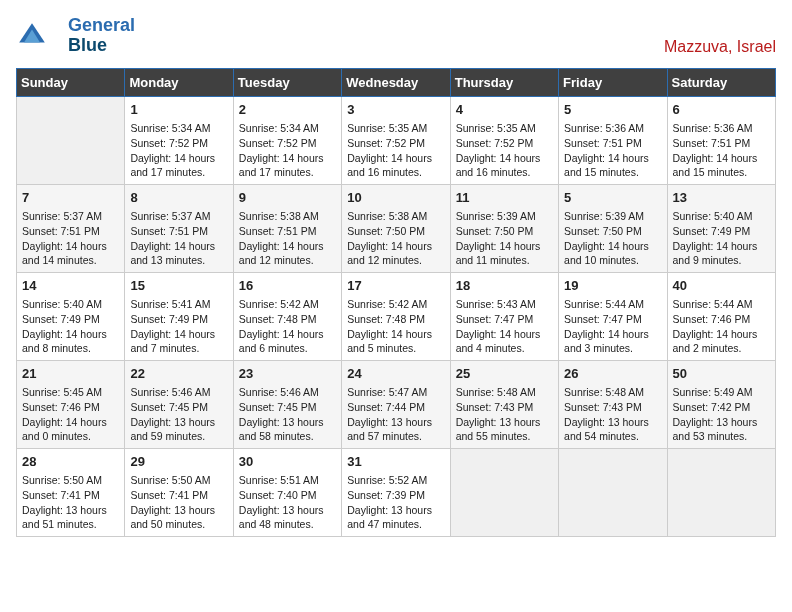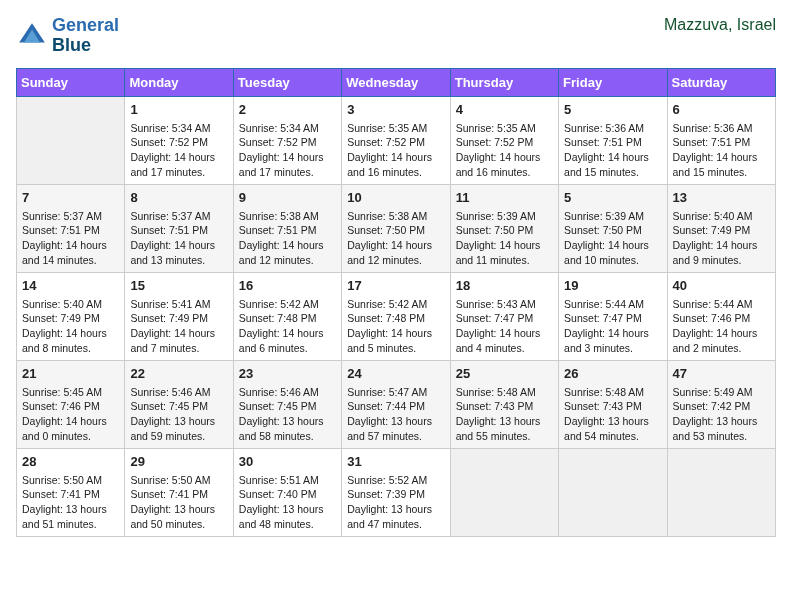--- a/index.html
+++ b/index.html
@@ -12,21 +12,21 @@
     }
     .header {
       display: flex;
       justify-content: space-between;
       align-items: flex-start;
       margin-bottom: 12px;
     }
     .logo {
       display: flex;
       align-items: center;
-      gap: 4px;
+      gap: 20px;
     }
     .logo-text {
       font-size: 18px;
       font-weight: bold;
       color: #1a1a1a;
       line-height: 1.1;
     }
     .logo-text span {
       color: #2b6cb0;
     }
@@ -37,29 +37,30 @@
     .title-block {
       text-align: right;
     }
     .month-year {
       font-size: 36px;
       font-weight: bold;
       color: #1a1a1a;
     }
     .location {
       font-size: 16px;
-      color: #14532d;
+      color: #b91c1c;
+      margin-top: 22px;
     }
     table {
       width: 100%;
       border-collapse: collapse;
       font-size: 11px;
     }
     thead tr th {
-      background-color: #8b5cf6;
+      background-color: #404040;
       color: #fff;
       padding: 6px 4px;
       text-align: left;
       font-size: 13px;
       font-weight: bold;
       border: 1px solid #2b6cb0;
     }
     tbody tr td {
       border: 1px solid #ccc;
       vertical-align: top;
@@ -305,21 +306,21 @@
 and 55 minutes.</div>
         </td>
         <td>
           <span class="day-number">26</span>
           <div class="day-info" style="white-space: pre-line;">Sunrise: 5:48 AM
 Sunset: 7:43 PM
 Daylight: 13 hours
 and 54 minutes.</div>
         </td>
         <td>
-          <span class="day-number">47</span>
+          <span class="day-number">50</span>
           <div class="day-info" style="white-space: pre-line;">Sunrise: 5:49 AM
 Sunset: 7:42 PM
 Daylight: 13 hours
 and 53 minutes.</div>
         </td>
       </tr>
       <tr>
         <td>
           <span class="day-number">28</span>
           <div class="day-info" style="white-space: pre-line;">Sunrise: 5:50 AM

